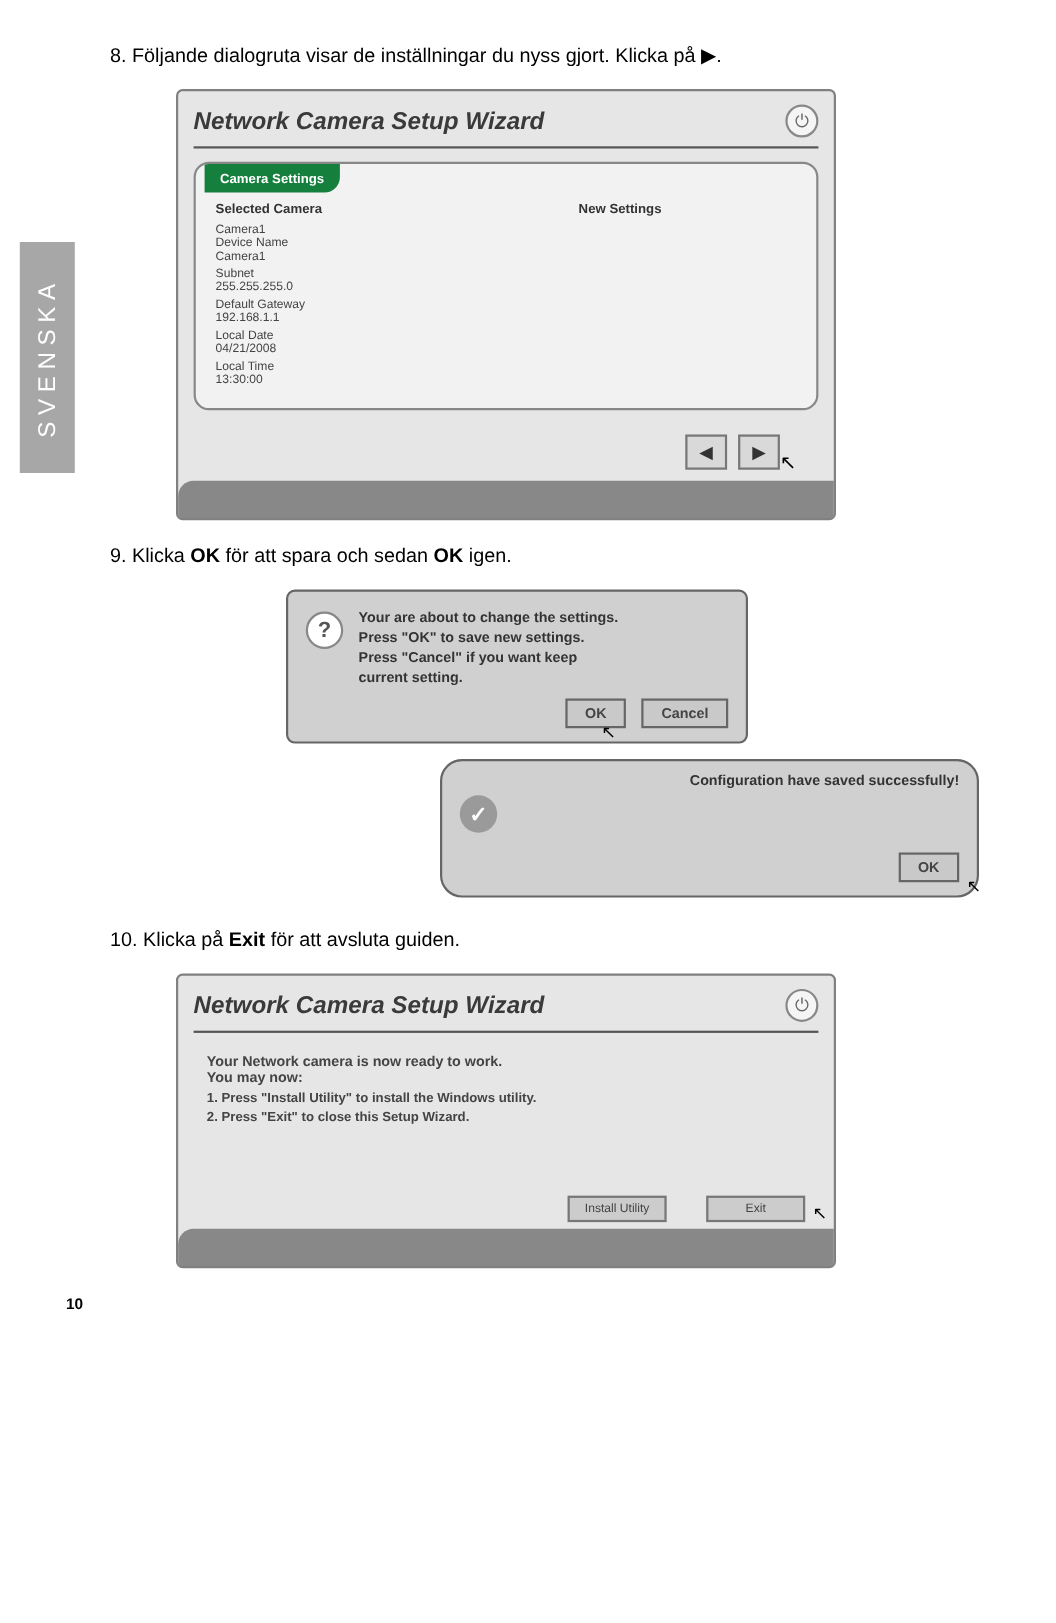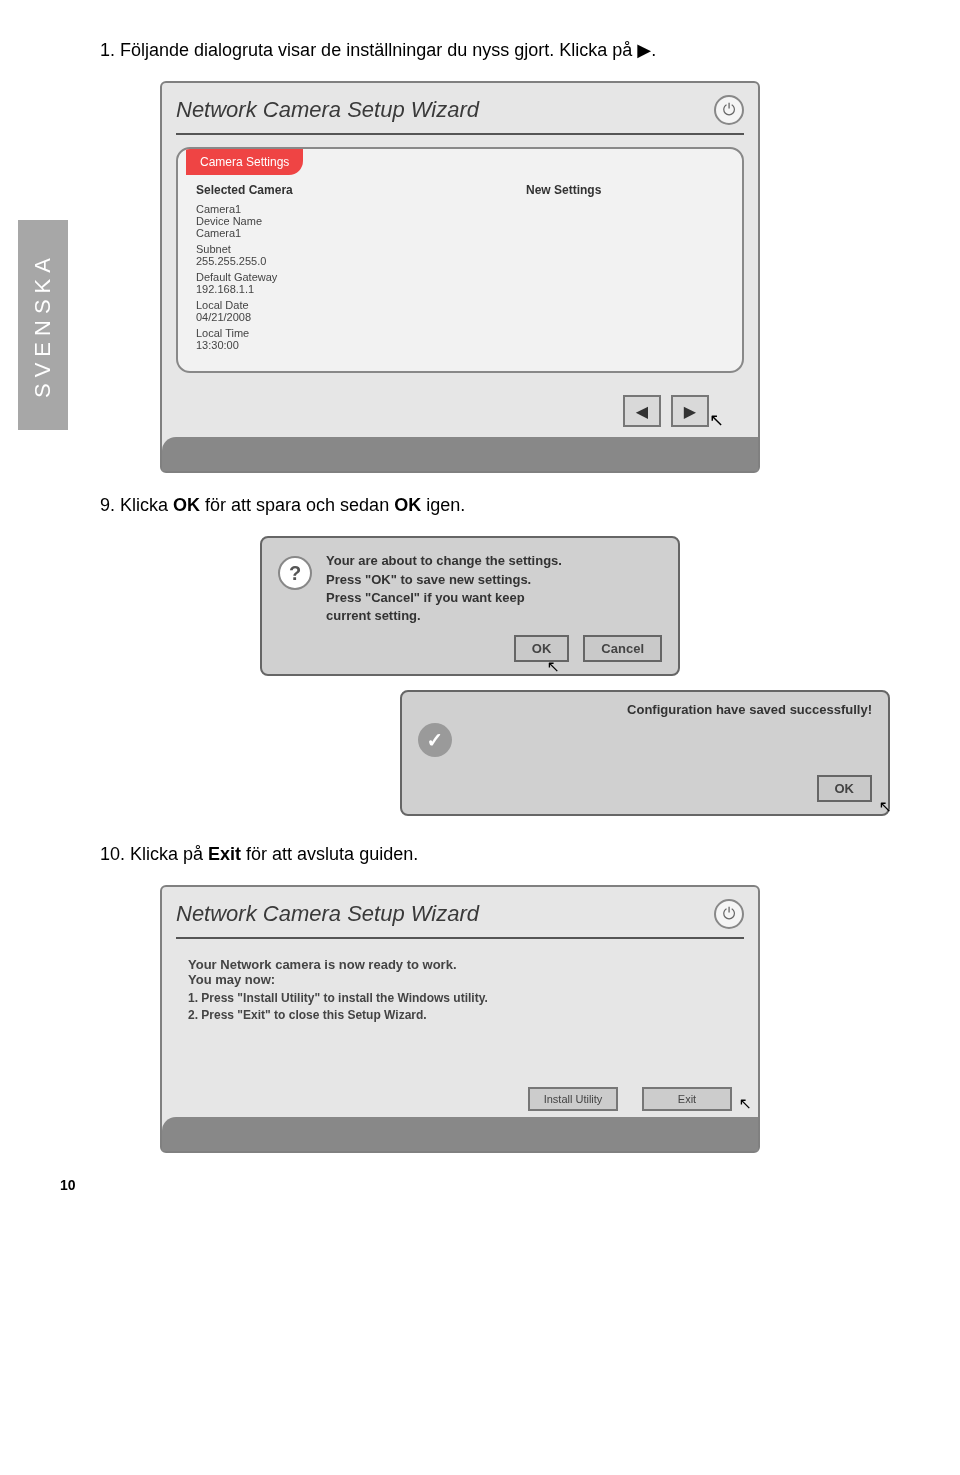--- a/index.html
+++ b/index.html
@@ -42,21 +42,21 @@
     padding: 12px 14px 14px 14px;
   }
   .wizard-header {
     display: flex;
     justify-content: space-between;
     align-items: center;
     padding-bottom: 8px;
   }
   .wizard-title {
     font-size: 22px;
-    font-weight: normal;
+    font-weight: bold;
     color: #3a3a3a;
     font-style: oblique;
   }
   .power-btn {
     width: 30px; height: 30px;
     border-radius: 50%;
     border: 2px solid #888;
     background: #f5f5f5;
     display: flex; align-items: center; justify-content: center;
     font-size: 16px; color: #666;
@@ -69,24 +69,24 @@
 
   
   .panel {
     background: #f2f2f2;
     border: 2px solid #888;
     border-radius: 14px;
     padding: 0 0 10px 0;
     overflow: hidden;
   }
   .panel-tab {
-    background: #ef4444;
+    background: #15803d;
     color: #fff;
     font-size: 12px;
-    font-weight: normal;
+    font-weight: bold;
     padding: 6px 14px;
     border-radius: 0 0 14px 0;
     display: inline-block;
     margin-left: 8px;
   }
   .panel-body {
     padding: 8px 18px 6px 18px;
     font-size: 12px;
     color: #333;
   }
@@ -150,21 +150,21 @@
     font-size: 13px;
     font-weight: bold;
     color: #444;
   }
 
   .saved {
     width: 490px;
     margin: 14px 0 0 340px;
     background: #d0d0d0;
     border: 2px solid #666;
-    border-radius: 8px;
+    border-radius: 20px;
     padding: 10px 16px 12px 16px;
     position: relative;
   }
   .check-icon {
     width: 34px; height: 34px;
     border-radius: 50%;
     background: #9a9a9a;
     display: flex; align-items: center; justify-content: center;
     color: #fff; font-size: 20px; font-weight: bold;
     flex-shrink: 0;
@@ -172,39 +172,39 @@
   .saved-row { display: flex; gap: 14px; align-items: flex-start; }
   .saved-text { font-size: 13px; font-weight: bold; color: #333; flex: 1; text-align: right; }
   .saved-btns { text-align: right; margin-top: 18px; }
 
   
   .success-body { padding: 6px 12px 4px 12px; }
   .success-h { font-size: 28px; font-weight: bold; color: #3a3a3a; font-style: oblique; margin: 18px 0 6px 0; }
   .success-sub { font-size: 13px; font-weight: bold; color: #444; }
   .success-p { font-size: 13px; font-weight: bold; color: #444; margin-bottom: 4px; }
   .success-li { font-size: 12px; font-weight: bold; color: #444; margin-bottom: 3px; }
-  .bottom-btns { display: flex; justify-content: flex-end; gap: 24px; margin: 58px 12px 4px 0; }
+  .bottom-btns { display: flex; justify-content: flex-end; gap: 36px; margin: 58px 12px 4px 0; }
   .bottom-btn {
     background: #ccc;
     border: 2px solid #777;
     padding: 4px 10px;
     font-size: 11px;
     color: #444;
     min-width: 90px;
     text-align: center;
   }
   .page-num { font-size: 14px; font-weight: bold; margin-top: 24px; }
   .cursor-abs { position: absolute; font-size: 16px; z-index: 10; }
 </style>
 </head>
 <body>
 
 <div class="sidebar-tab">SVENSKA</div>
 
-<p class="instruction">1.  Följande dialogruta visar de inställningar du nyss gjort. Klicka på ▶.</p>
+<p class="instruction">8.  Följande dialogruta visar de inställningar du nyss gjort. Klicka på ▶.</p>
 
 <div class="wizard">
   <div class="wizard-header">
     <div class="wizard-title">Network Camera Setup Wizard</div>
     <div class="power-btn">⏻</div>
   </div>
   <hr class="wizard-divider">
 
   <div class="panel">
     <div class="panel-tab">Camera Settings</div>

